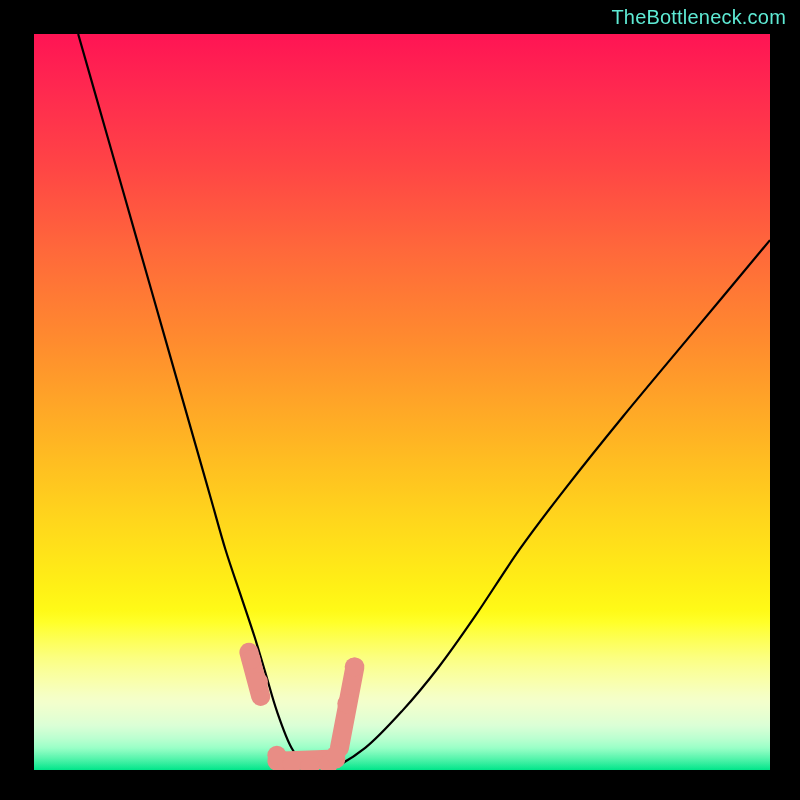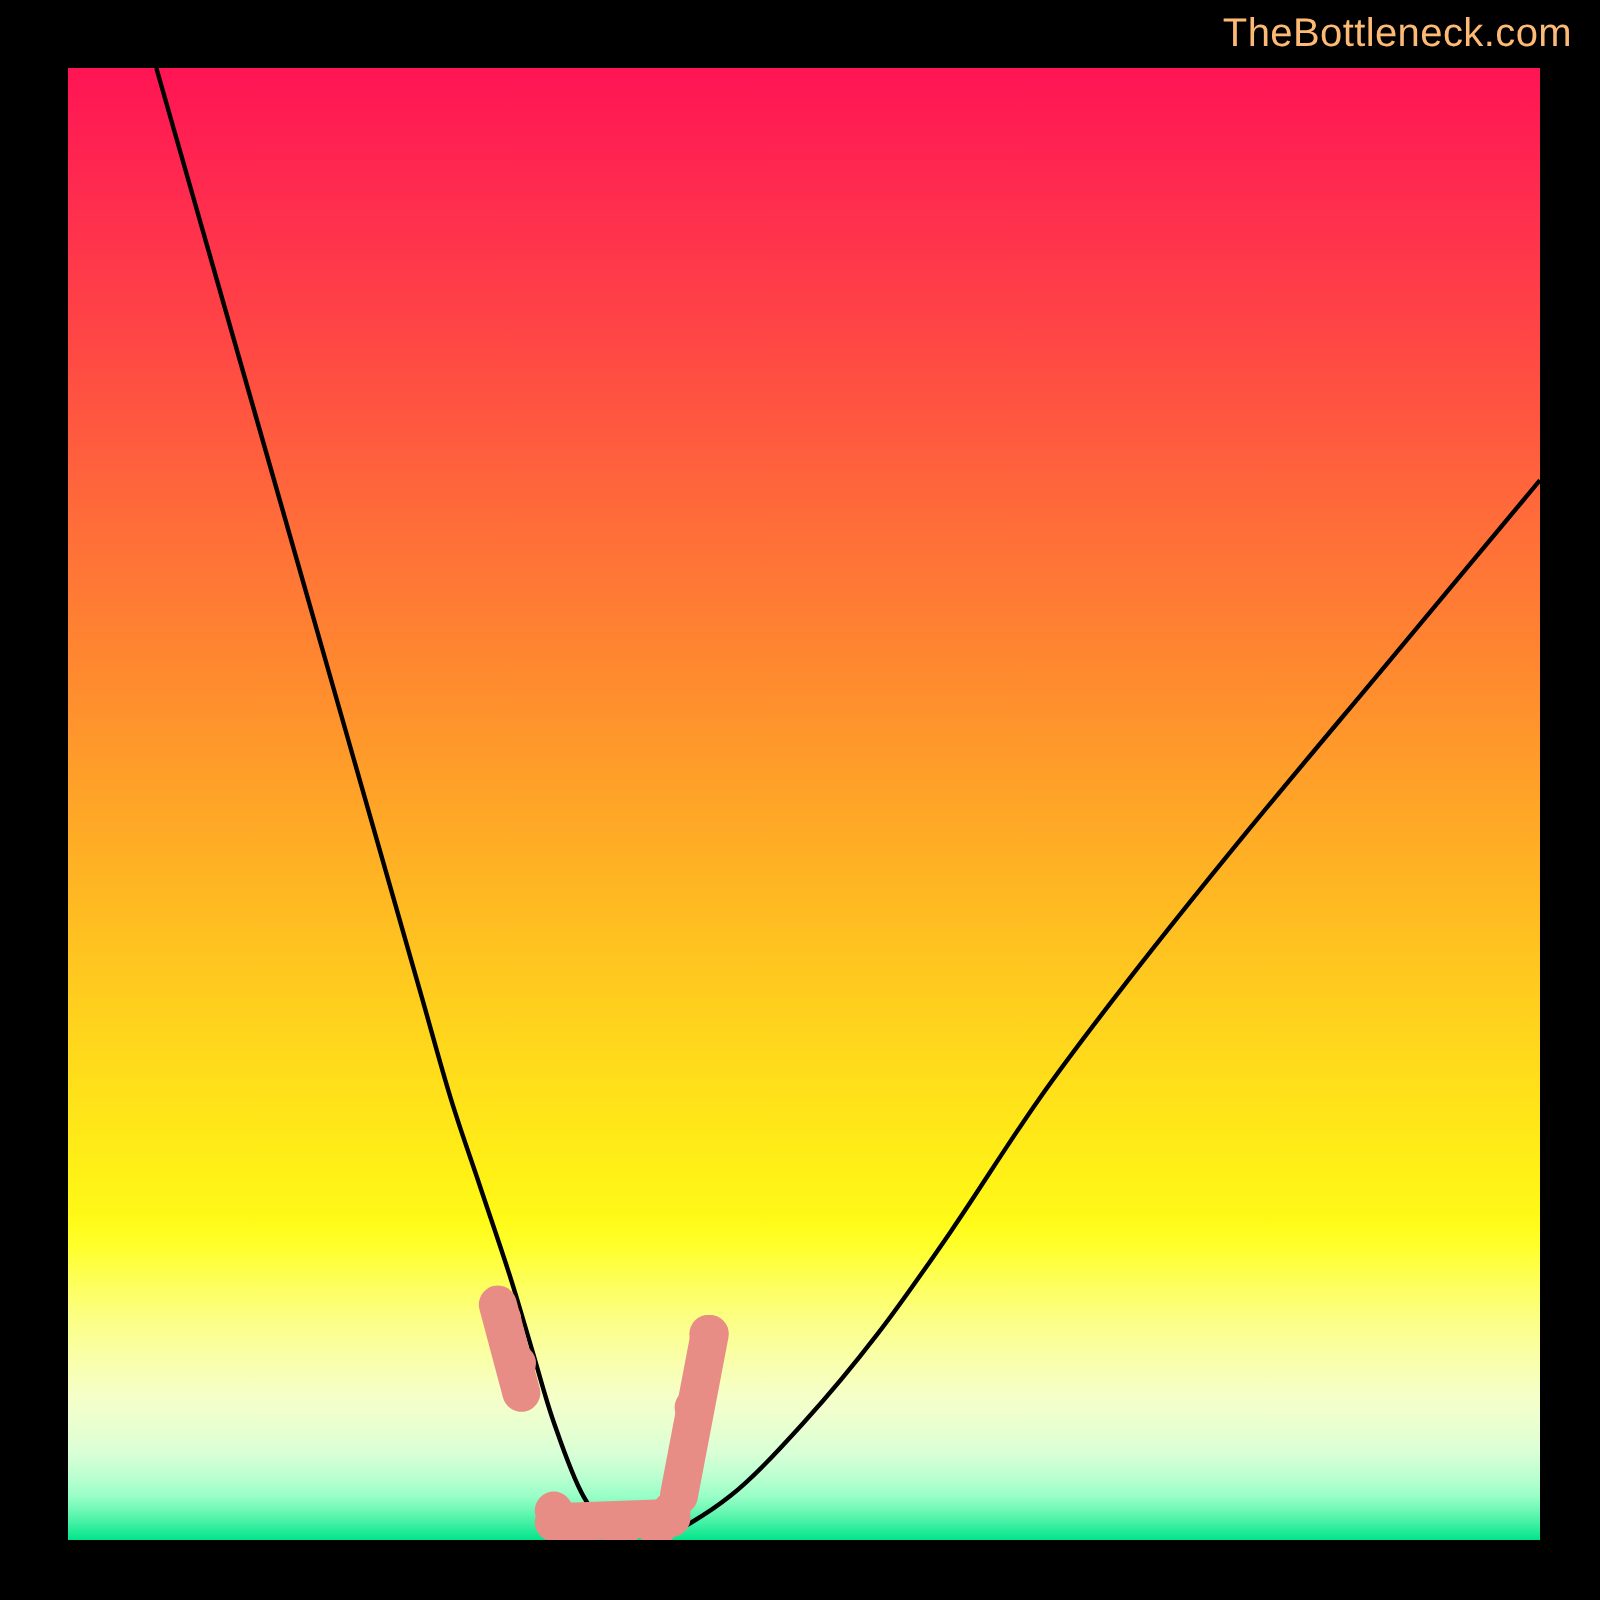--- a/index.html
+++ b/index.html
@@ -8,21 +8,21 @@
     height: 800px;
     background: #000;
     position: relative;
     overflow: hidden;
     font-family: Arial, Helvetica, sans-serif;
   }
   .watermark {
     position: absolute;
     top: 6px;
     right: 14px;
-    color: #fdba74;
+    color: #5eead4;
     font-size: 20px;
     font-weight: 500;
     z-index: 20;
     letter-spacing: 0.2px;
   }
   .plot-area {
     position: absolute;
     left: 34px;
     top: 34px;
     width: 736px;

